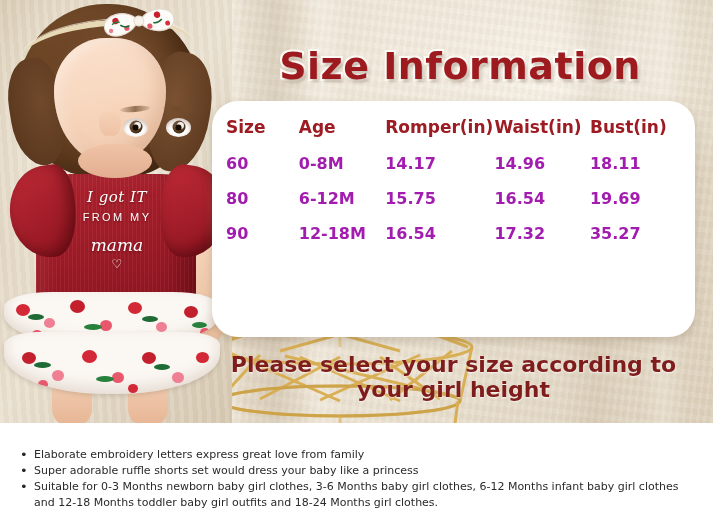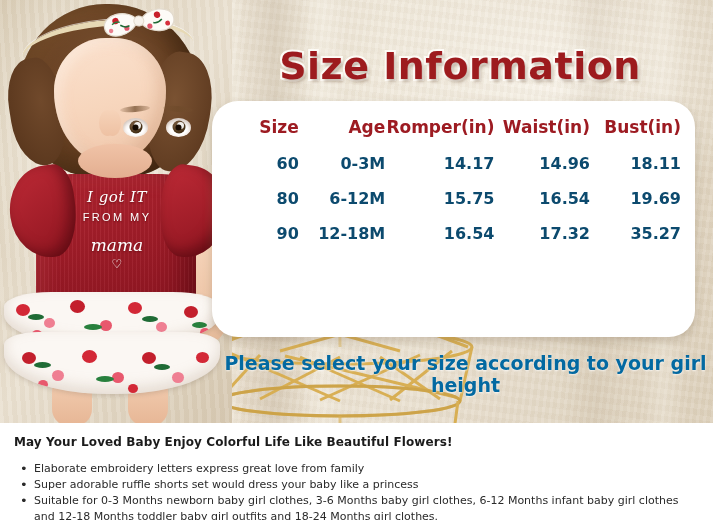--- a/index.html
+++ b/index.html
@@ -169,37 +169,36 @@
   }
 
   
   .card{
     position:absolute; left:212px; top:101px; width:483px; height:236px;
     background:#ffffff; border-radius:26px;
     box-shadow:0 4px 10px rgba(120,96,70,.28);
     padding:14px 14px 10px 14px;
   }
   table{ width:100%; border-collapse:collapse; table-layout:fixed; }
-  th, td{ text-align:right; font-family:"DejaVu Sans", sans-serif; }
+  th, td{ text-align:left; font-family:"DejaVu Sans", sans-serif; }
   th{
     color:#9d1b22; font-size:17px; font-weight:bold;
     padding:2px 0 9px 0;
   }
-  td{ color:#0c4a6e; font-size:16px; font-weight:bold; padding:8px 0; }
+  td{ color:#a21caf; font-size:16px; font-weight:bold; padding:8px 0; }
   col.c-size{ width:16%; } col.c-age{ width:19%; }
   col.c-romper{ width:24%; } col.c-waist{ width:21%; } col.c-bust{ width:20%; }
 
   
   .note{
     position:absolute; left:212px; top:352px; width:483px;
     text-align:center;
     font-family:"DejaVu Sans", sans-serif;
-    font-weight:bold; font-size:19px; color:#0369a1;
+    font-weight:bold; font-size:22px; color:#7f1d1d;
     text-shadow:0 1px 2px rgba(255,255,255,.75);
-    margin-left:12px;
   }
 
   
   .bottom{ position:absolute; left:0; top:423px; width:713px; height:97px;
     background:#fff; padding:12px 14px 0 14px; }
   .head-line{ font-family:"DejaVu Sans", sans-serif; font-weight:bold;
     font-size:12px; color:#1b1b1b; letter-spacing:.1px; }
   ul{ list-style:none; margin-top:12px; }
   li{ position:relative; padding-left:20px; font-size:11px; color:#2a2a2a;
     line-height:1.45; font-family:"DejaVu Sans", sans-serif; }
@@ -356,21 +355,21 @@
           <th>Size</th>
           <th>Age</th>
           <th>Romper(in)</th>
           <th>Waist(in)</th>
           <th>Bust(in)</th>
         </tr>
       </thead>
       <tbody>
         <tr>
           <td>60</td>
-          <td>0-3M</td>
+          <td>0-8M</td>
           <td>14.17</td>
           <td>14.96</td>
           <td>18.11</td>
         </tr>
         <tr>
           <td>80</td>
           <td>6-12M</td>
           <td>15.75</td>
           <td>16.54</td>
           <td>19.69</td>
@@ -383,19 +382,18 @@
           <td>35.27</td>
         </tr>
       </tbody>
     </table>
   </div>
 
   <div class="note">Please select your size according to your girl height</div>
 </div>
 
 <div class="bottom">
-  <div class="head-line">May Your Loved Baby Enjoy Colorful Life Like Beautiful Flowers!</div>
   <ul>
     <li>Elaborate embroidery letters express great love from family</li>
     <li>Super adorable ruffle shorts set would dress your baby like a princess</li>
     <li>Suitable for 0-3 Months newborn baby girl clothes, 3-6 Months baby girl clothes, 6-12 Months infant baby girl clothes and 12-18 Months toddler baby girl outfits and 18-24 Months girl clothes.</li>
   </ul>
 </div>
 
 </body></html>

